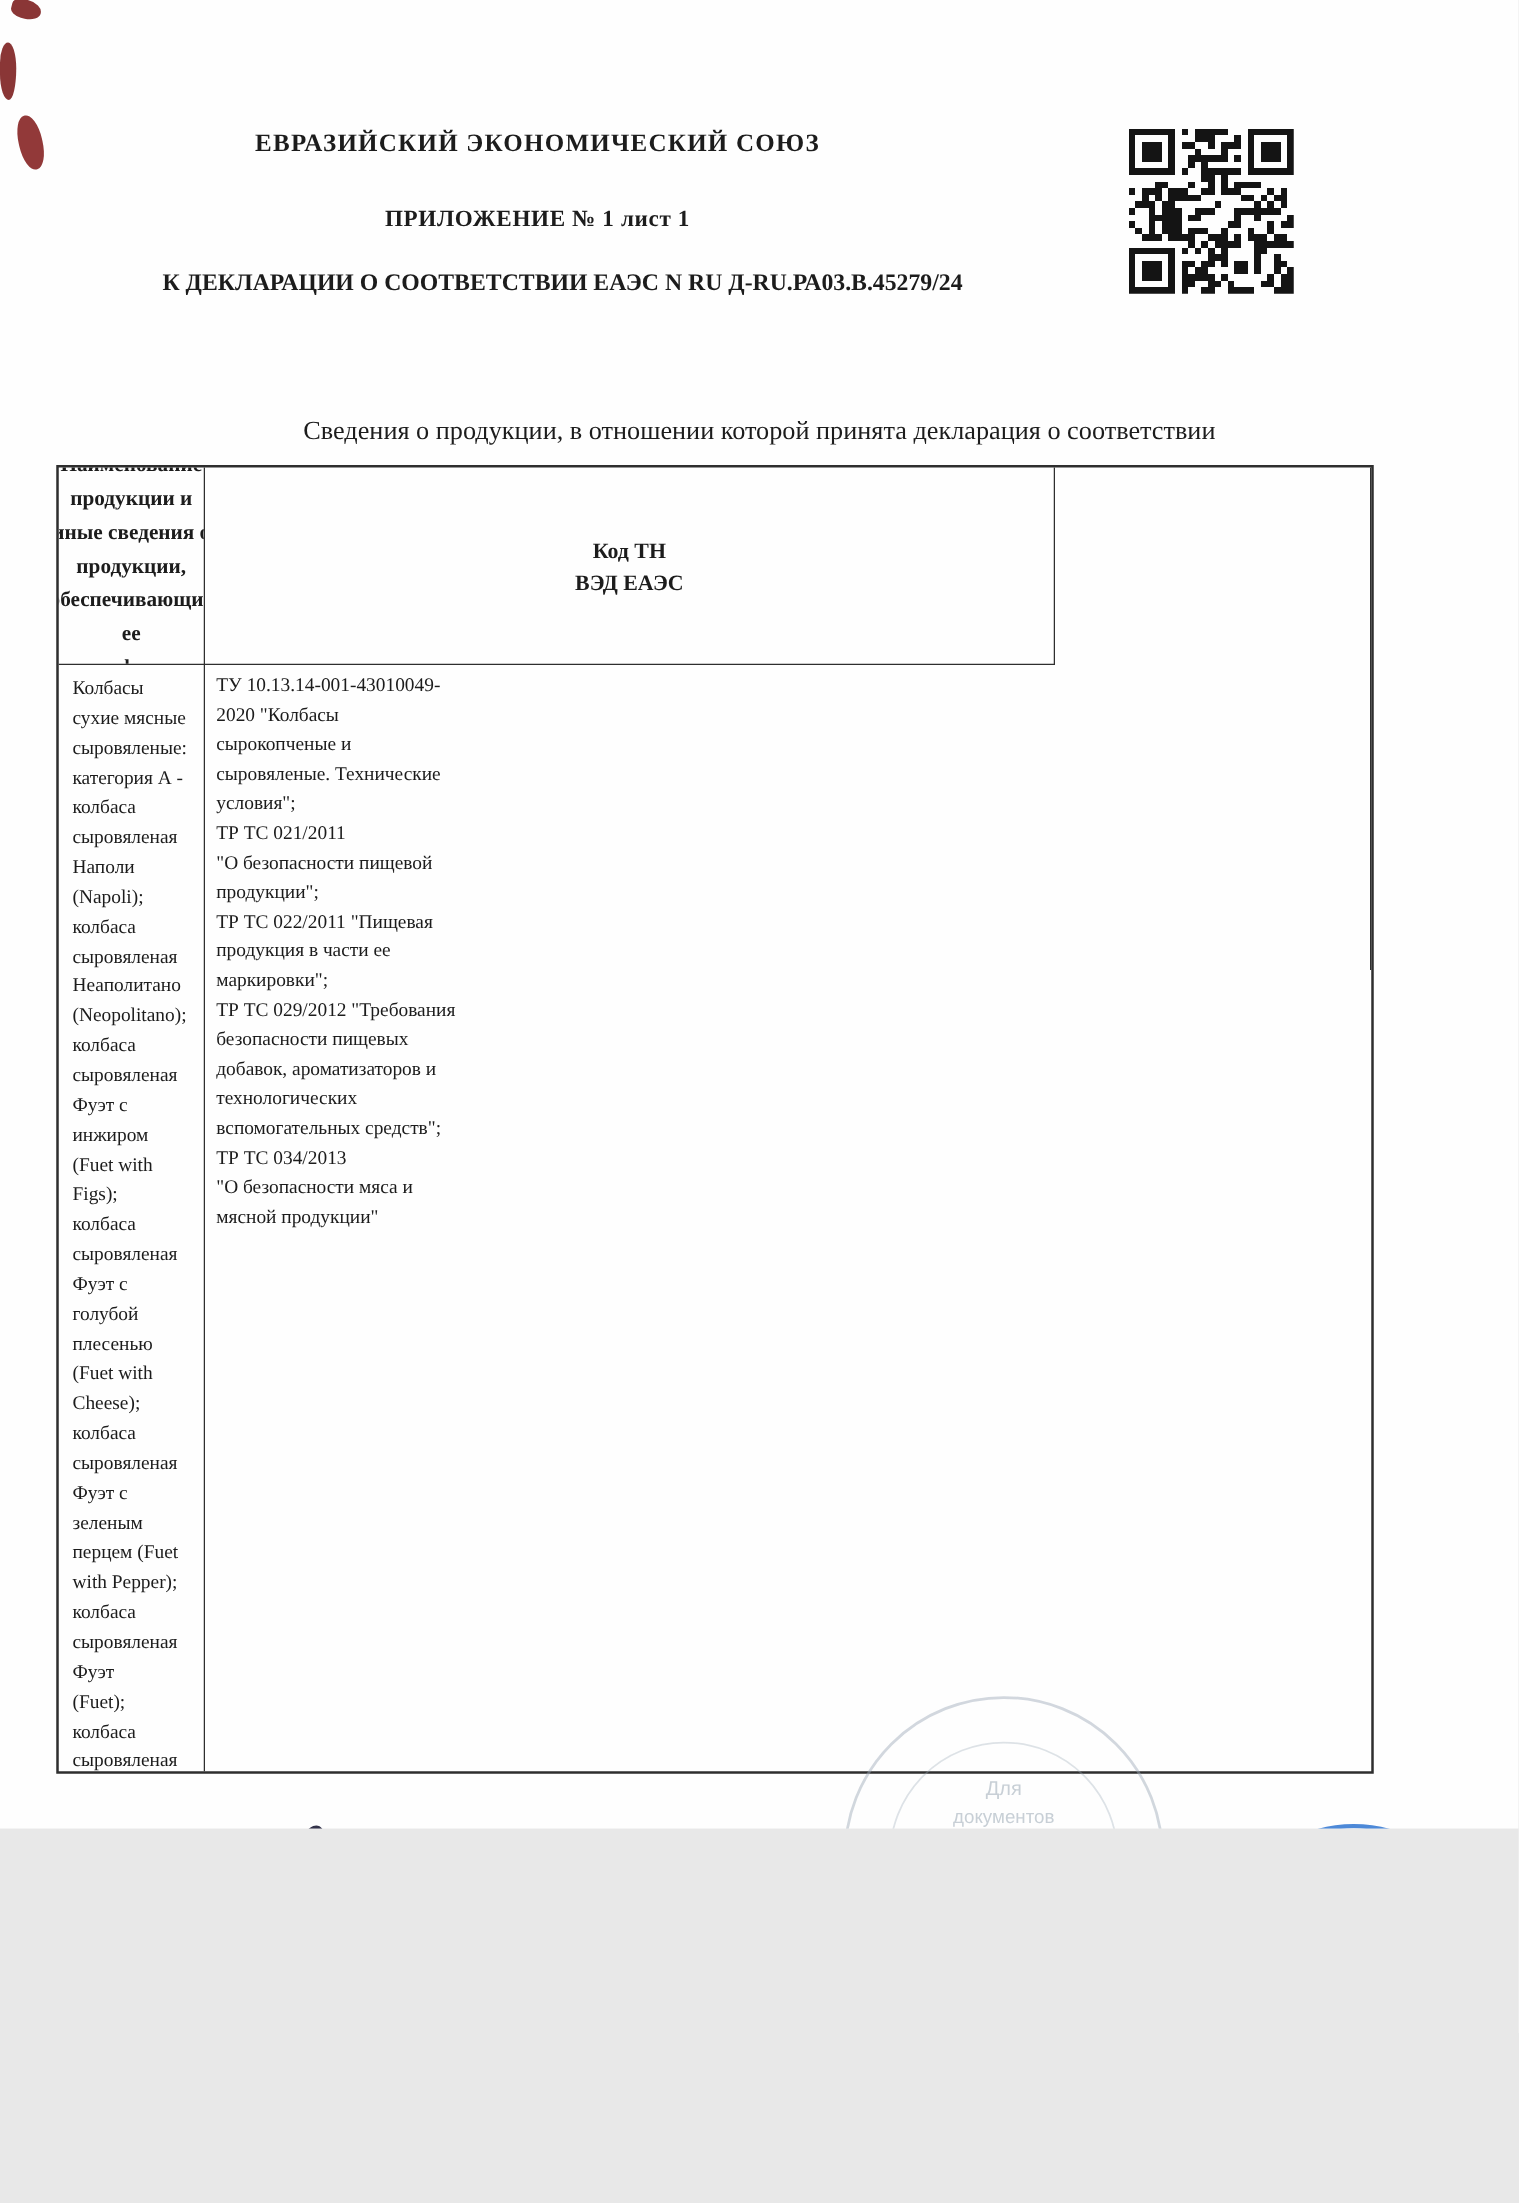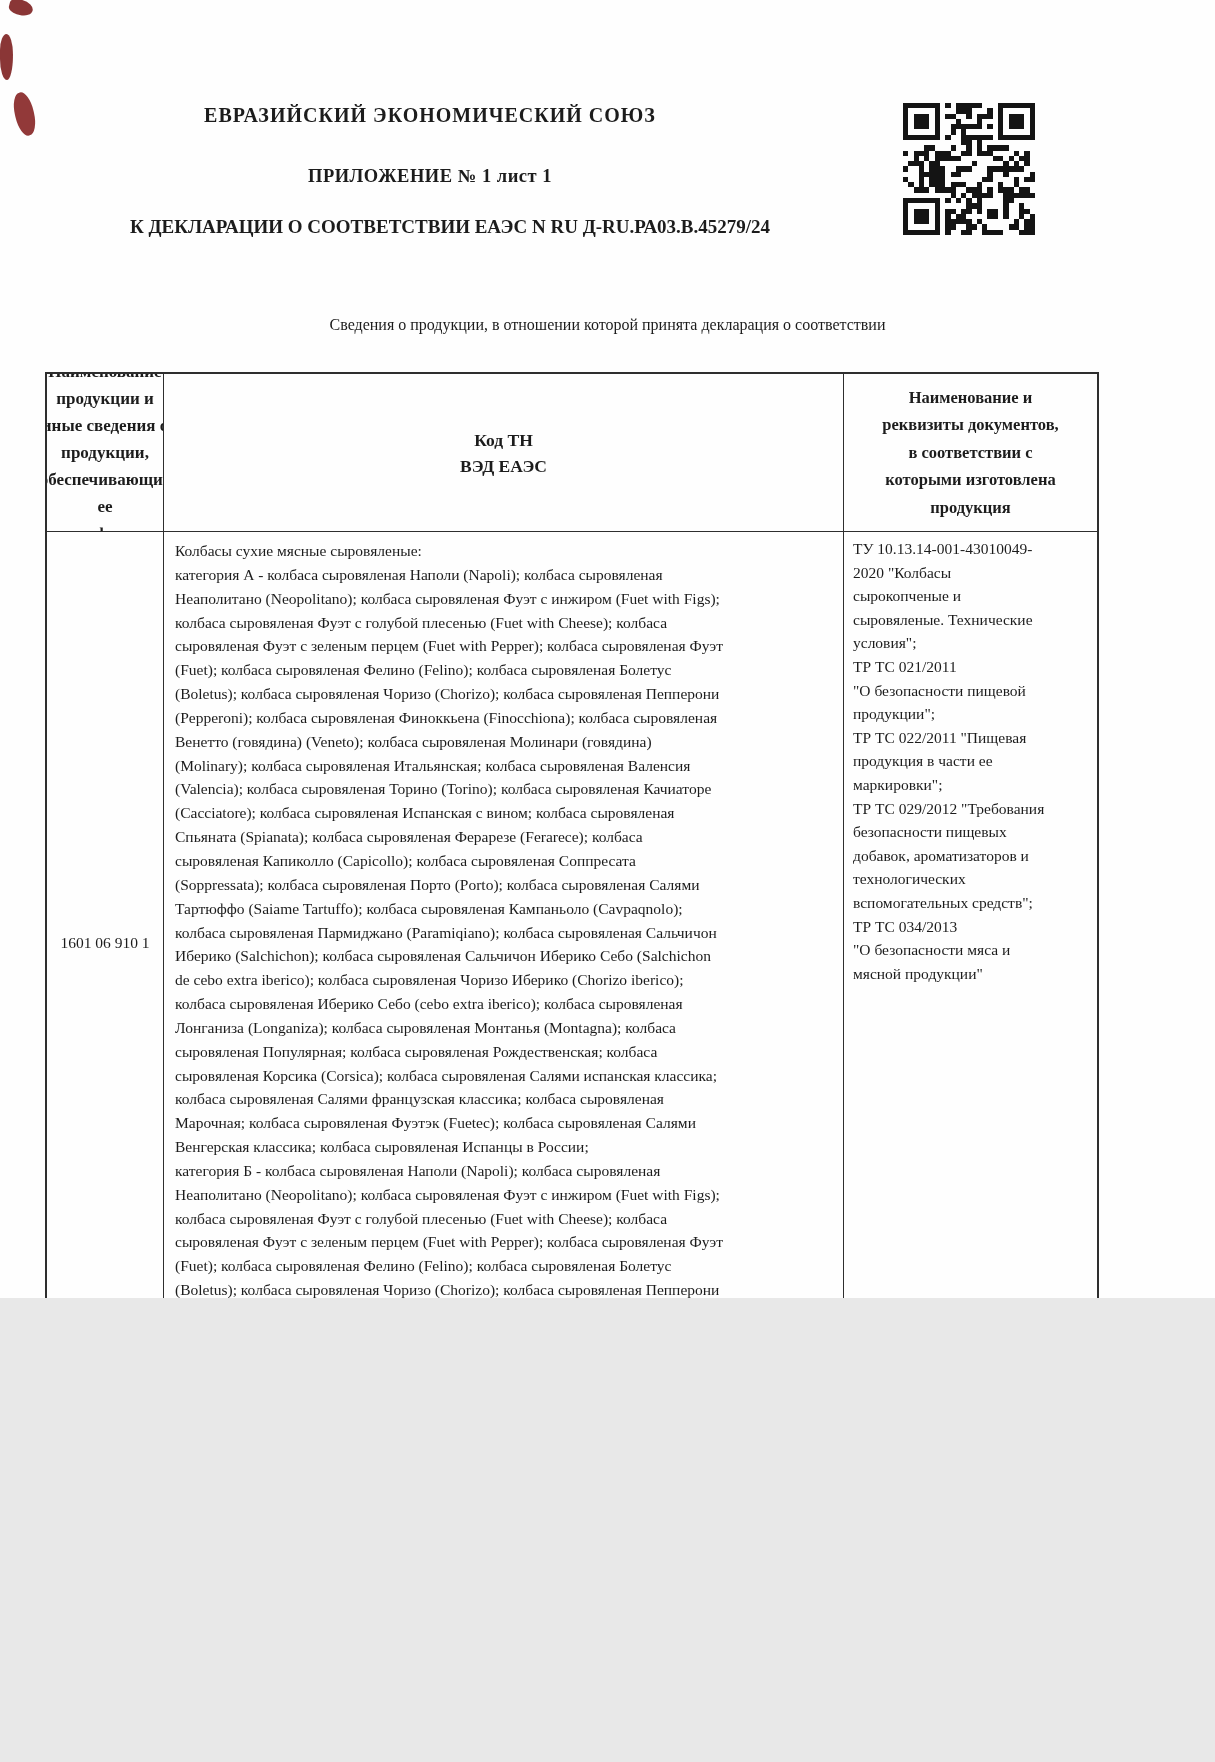--- a/index.html
+++ b/index.html
@@ -1,34 +1,34 @@
 <!DOCTYPE html>
 <html><head>
 <meta charset="utf-8">
 <style>
   html,body{margin:0;padding:0;background:#e8e8e8;}
   .page{
-    position:relative;width:1215px;height:1298px;margin:0 auto;
+    position:relative;width:1215px;height:1463px;margin:0 auto;
     background:#fefefe;overflow:hidden;
     font-family:"Liberation Serif", serif;color:#1c1c1c;
   }
   .abs{position:absolute;}
   .center{text-align:center;}
   .preline{white-space:pre-line;}
 
   
   .mark{position:absolute;background:#7d2020;opacity:.9;}
   .mark1{left:9px;top:0;width:24px;height:15px;border-radius:40% 60% 55% 45%;transform:rotate(14deg);}
   .mark2{left:0;top:34px;width:13px;height:46px;border-radius:50% 50% 45% 55%/35% 45% 55% 45%;}
   .mark3{left:15px;top:92px;width:19px;height:44px;border-radius:48%;transform:rotate(-13deg);background:#862323;}
 
   .title{left:0;top:104px;width:860px;font-size:20px;font-weight:bold;letter-spacing:1px;}
   .appendix{left:0;top:166px;width:860px;font-size:18.5px;font-weight:bold;letter-spacing:.5px;}
   .decl{left:0;top:216px;width:900px;font-size:19px;font-weight:bold;}
-  .caption{left:0;top:316px;width:1215px;font-size:16px;}
+  .caption{left:0;top:332px;width:1215px;font-size:21px;}
 
   .qr{left:903px;top:103px;width:132px;height:132px;}
 
   .tbl{
     left:45px;top:372px;width:1050px;height:1043px;
     display:grid;grid-template-columns:117px 680px 253px;grid-template-rows:158px 885px;
     border:2px solid #2e2e2e;box-sizing:content-box;
   }
   .cell{overflow:hidden;box-sizing:border-box;}
   .bR{border-right:1.6px solid #2e2e2e;}
@@ -380,25 +380,20 @@
       <rect x="22" y="24" width="1" height="1" fill="#141414"></rect>
       <rect x="23" y="24" width="1" height="1" fill="#141414"></rect>
       <rect x="24" y="24" width="1" height="1" fill="#141414"></rect>
     </svg>
 
   <div class="abs tbl">
     <div class="cell bR bB hcell h-prod preline">Наименование продукции и иные сведения о продукции,
 обеспечивающие ее идентификацию</div>
     <div class="cell bR bB hcell h-code preline">Код ТН
 ВЭД ЕАЭС</div>
-    <div class="cell bB hcell h-docs preline">Наименование и
-реквизиты документов,
-в соответствии с
-которыми изготовлена
-продукция</div>
     <div class="cell bR b-code">1601 06 910 1</div>
     <div class="cell bR b-prod preline">Колбасы сухие мясные сыровяленые:
 категория А - колбаса сыровяленая Наполи (Napoli); колбаса сыровяленая
 Неаполитано (Neopolitano); колбаса сыровяленая Фуэт с инжиром (Fuet with Figs);
 колбаса сыровяленая Фуэт с голубой плесенью (Fuet with Cheese); колбаса
 сыровяленая Фуэт с зеленым перцем (Fuet with Pepper); колбаса сыровяленая Фуэт
 (Fuet); колбаса сыровяленая Фелино (Felino); колбаса сыровяленая Болетус
 (Boletus); колбаса сыровяленая Чоризо (Chorizo); колбаса сыровяленая Пепперони
 (Pepperoni); колбаса сыровяленая Финоккьена (Finocchiona); колбаса сыровяленая
 Венетто (говядина) (Veneto); колбаса сыровяленая Молинари (говядина)

